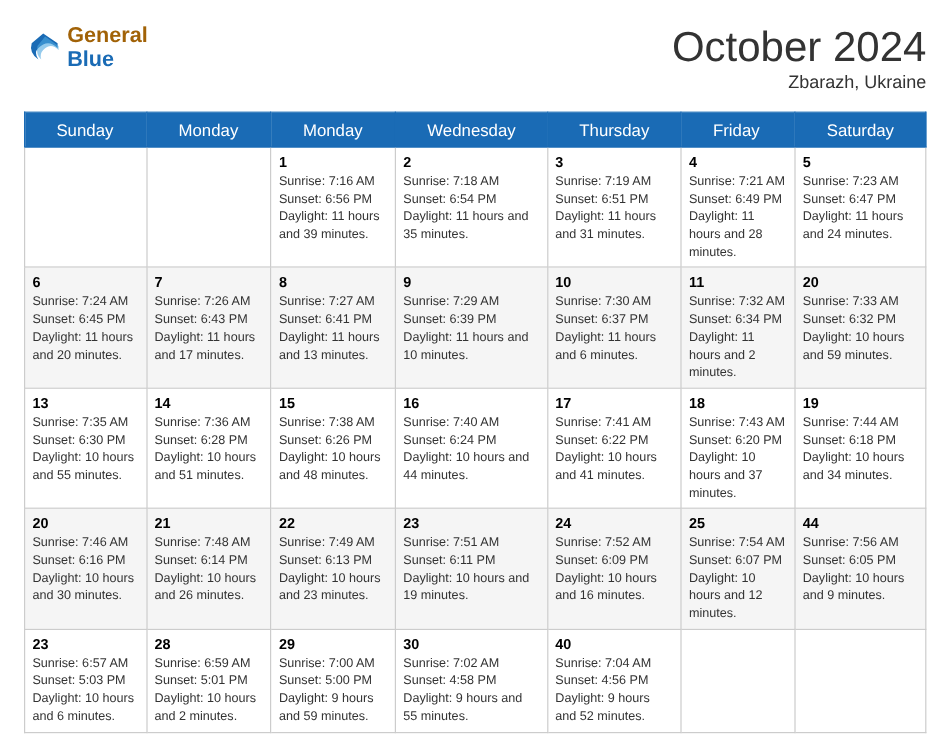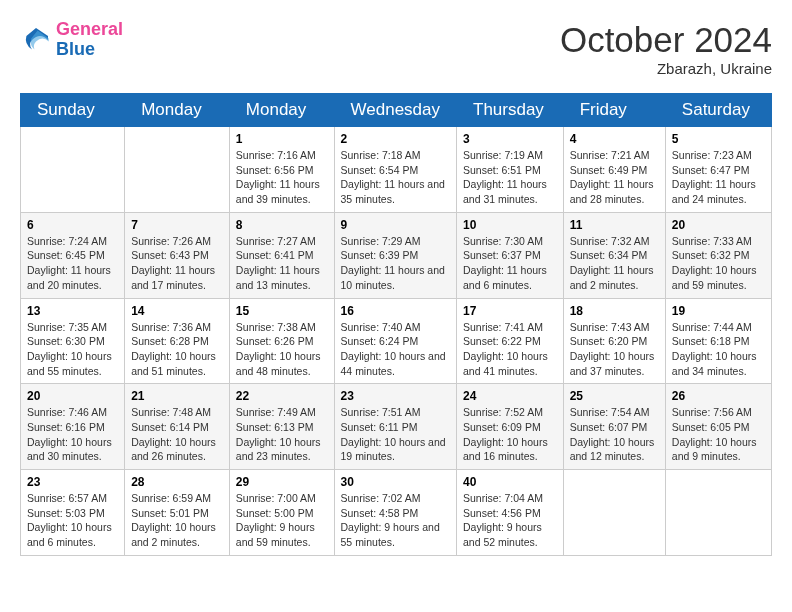--- a/index.html
+++ b/index.html
@@ -19,21 +19,21 @@
     .logo {
       display: flex;
       align-items: center;
       gap: 4px;
     }
     .logo-text {
       font-size: 18px;
       font-weight: bold;
       line-height: 1.1;
     }
-    .logo-general { color: #ec4899; }
+    .logo-general { color: #a16207; }
     .logo-blue { color: #1a6bb5; }
     .logo-icon {
       width: 32px;
       height: 32px;
     }
     .title-block {
       text-align: right;
     }
     .month-title {
       font-size: 35px;
@@ -46,22 +46,22 @@
     }
     .calendar {
       width: 100%;
       border-collapse: collapse;
       font-size: 11px;
     }
     .calendar th {
       background-color: #1a6bb5;
       color: #fff;
       text-align: left;
-      padding: 6px 16px;
-      font-size: 17px;
+      padding: 6px 26px;
+      font-size: 14px;
       font-weight: normal;
       border: 1px solid #1a6bb5;
     }
     .calendar td {
       border: 1px solid #ccc;
       vertical-align: top;
       padding: 5px 6px;
       width: calc(100% / 7);
       min-height: 80px;
       background: #fff;
@@ -224,21 +224,21 @@
         </td>
         <td>
           <span class="day-number">24</span>
           <div class="day-info">Sunrise: 7:52 AM<br>Sunset: 6:09 PM<br>Daylight: 10 hours and 16 minutes.</div>
         </td>
         <td>
           <span class="day-number">25</span>
           <div class="day-info">Sunrise: 7:54 AM<br>Sunset: 6:07 PM<br>Daylight: 10 hours and 12 minutes.</div>
         </td>
         <td>
-          <span class="day-number">26</span>
+          <span class="day-number">44</span>
           <div class="day-info">Sunrise: 7:56 AM<br>Sunset: 6:05 PM<br>Daylight: 10 hours and 9 minutes.</div>
         </td>
       </tr>
       <tr>
         <td>
           <span class="day-number">23</span>
           <div class="day-info">Sunrise: 6:57 AM<br>Sunset: 5:03 PM<br>Daylight: 10 hours and 6 minutes.</div>
         </td>
         <td>
           <span class="day-number">28</span>

